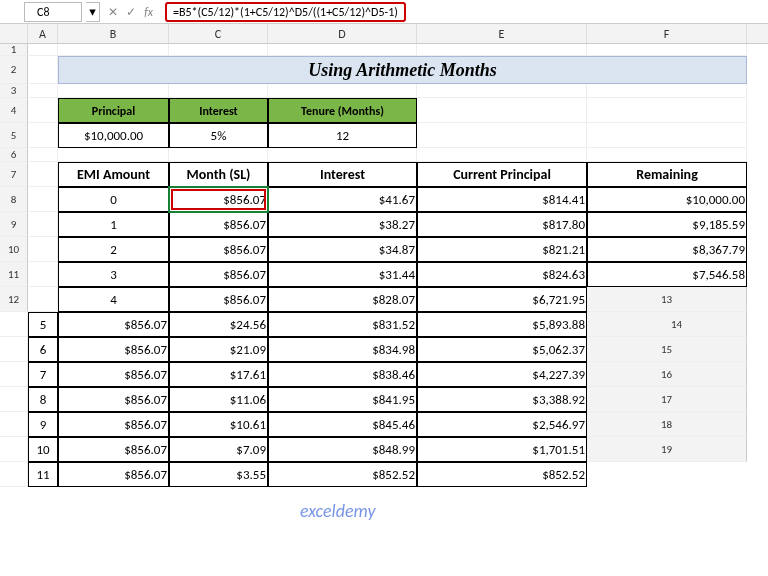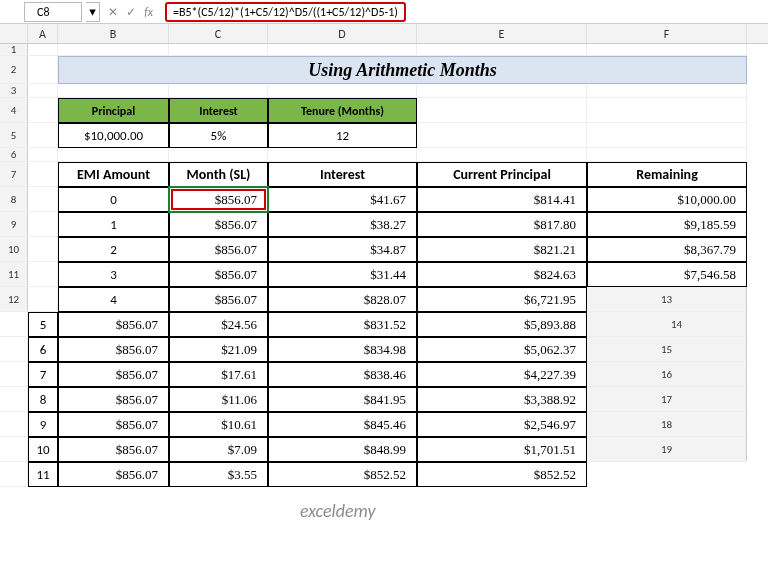--- a/index.html
+++ b/index.html
@@ -27,28 +27,28 @@
 
 .title { grid-column: 3 / 8; background: #dbe5f1; font-family: Georgia, serif; font-style: italic; font-size: 18px; font-weight: bold; display: flex; align-items: center; justify-content: center; border: 1px solid #a6b8d5; height: 28px; }
 
 
 .phead { background: #7ab648; font-weight: bold; border: 1px solid #000; display: flex; align-items: center; justify-content: center; height: 25px; font-size: 12px; }
 .pval { border: 1px solid #000; display: flex; align-items: center; justify-content: center; height: 25px; }
 
 
 .thead { background: #fff; font-weight: bold; border: 1px solid #000; display: flex; align-items: center; justify-content: center; height: 25px; font-size: 14px; }
 .tcell { border: 1px solid #000; display: flex; align-items: center; justify-content: center; height: 25px; }
-.tcell.r { justify-content: flex-end; padding-right: 10px; font-family: Liberation Serif, serif; }
+.tcell.r { justify-content: flex-end; padding-right: 1px; }
 .tcell.c { justify-content: center; }
 
 .sel { position: relative; }
 .sel::after { content: ""; position: absolute; inset: 1px; border: 2px solid #c00; pointer-events: none; }
 .active { outline: 2px solid #1a7f37; outline-offset: -1px; }
 
-.wm { position: absolute; left: 300px; top: 500px; color: #404040; font-size: 18px; font-style: italic; opacity: 0.6; pointer-events: none; }
+.wm { position: absolute; left: 300px; top: 500px; color: #1d4ed8; font-size: 18px; font-style: italic; opacity: 0.6; pointer-events: none; }
 </style>
 </head>
 <body>
 <div class="sheet">
 
 <div class="fbar">
   <div class="namebox">C8</div>
   <div class="namedrop">
     <span>▾</span>
   </div>

